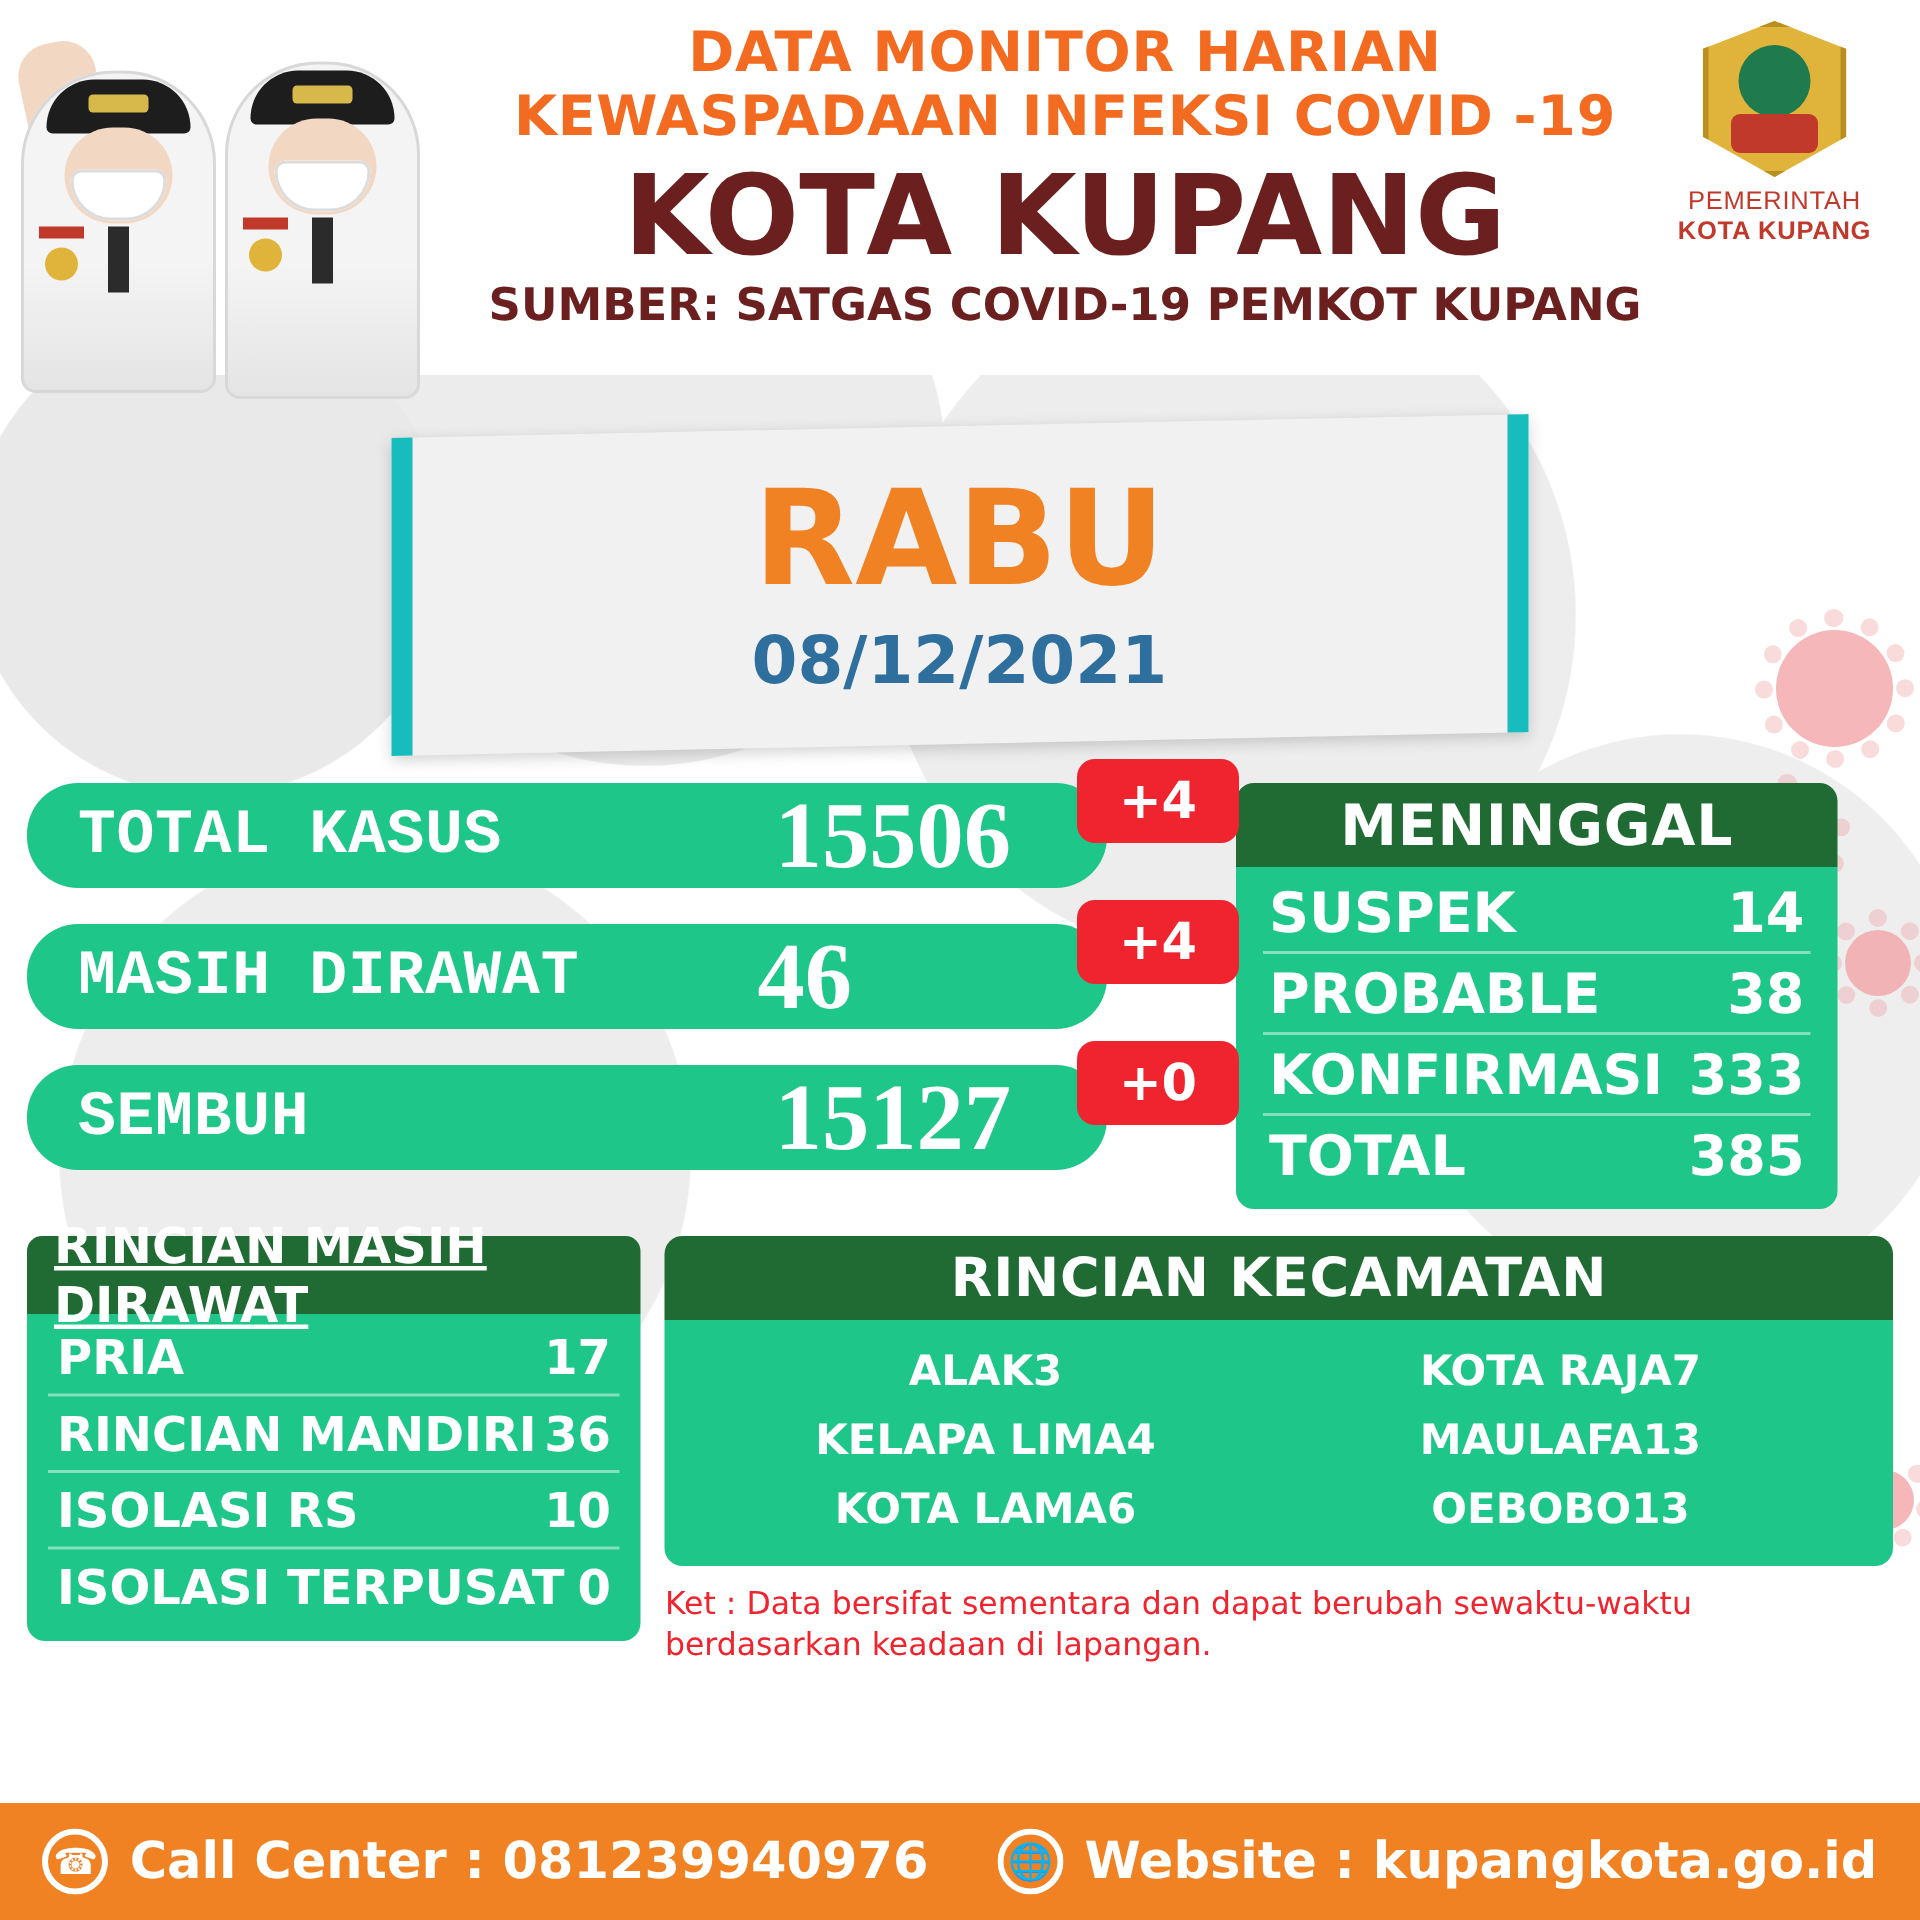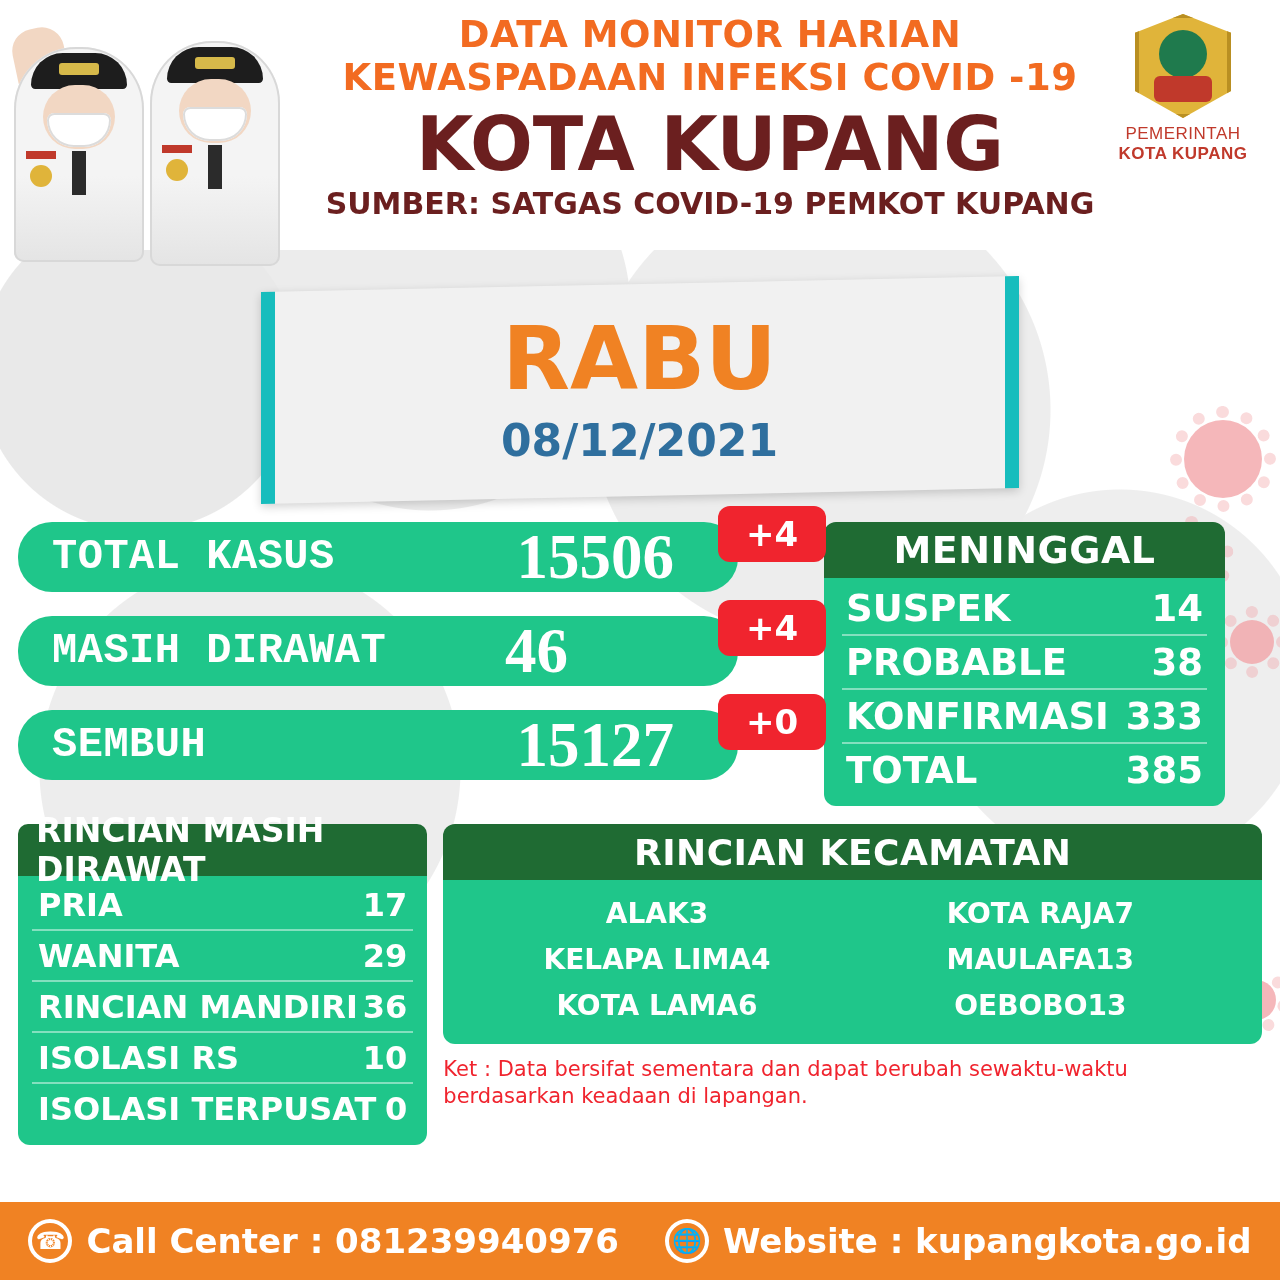--- a/index.html
+++ b/index.html
@@ -201,20 +201,21 @@
   .panels{
     position:relative; z-index:3; margin-top:18px; padding:0 18px;
     display:flex; align-items:flex-start;
   }
   .rincian-dirawat{ width:450px; }
   .rd-head{
     background:#1f6b33; color:#fff; border-radius:10px 10px 0 0;
     height:52px; display:flex; align-items:center; padding-left:18px;
     font-weight:bold; font-size:33px;
     font-family:"DejaVu Sans", sans-serif;
+    text-decoration:underline;
   }
   .rd-body{
     background:#1fc68a; border-radius:0 0 12px 12px; padding:4px 14px 12px 14px;
   }
   .rd-row{
     display:flex; align-items:center; justify-content:space-between;
     color:#fff; font-weight:bold; font-size:32px;
     padding:6px 6px 5px 6px;
     border-bottom:2px solid rgba(255,255,255,.45);
     font-family:"DejaVu Sans", sans-serif;
@@ -362,24 +363,20 @@
 
 <div class="panels">
   <div class="rincian-dirawat">
     <div class="rd-head">RINCIAN MASIH DIRAWAT</div>
     <div class="rd-body">
       <div class="rd-row">
         <span>PRIA</span>
         <span>17</span>
       </div>
       <div class="rd-row">
-        <span>WANITA</span>
-        <span>29</span>
-      </div>
-      <div class="rd-row">
         <span>RINCIAN MANDIRI</span>
         <span>36</span>
       </div>
       <div class="rd-row">
         <span>ISOLASI RS</span>
         <span>10</span>
       </div>
       <div class="rd-row">
         <span>ISOLASI TERPUSAT</span>
         <span>0</span>

